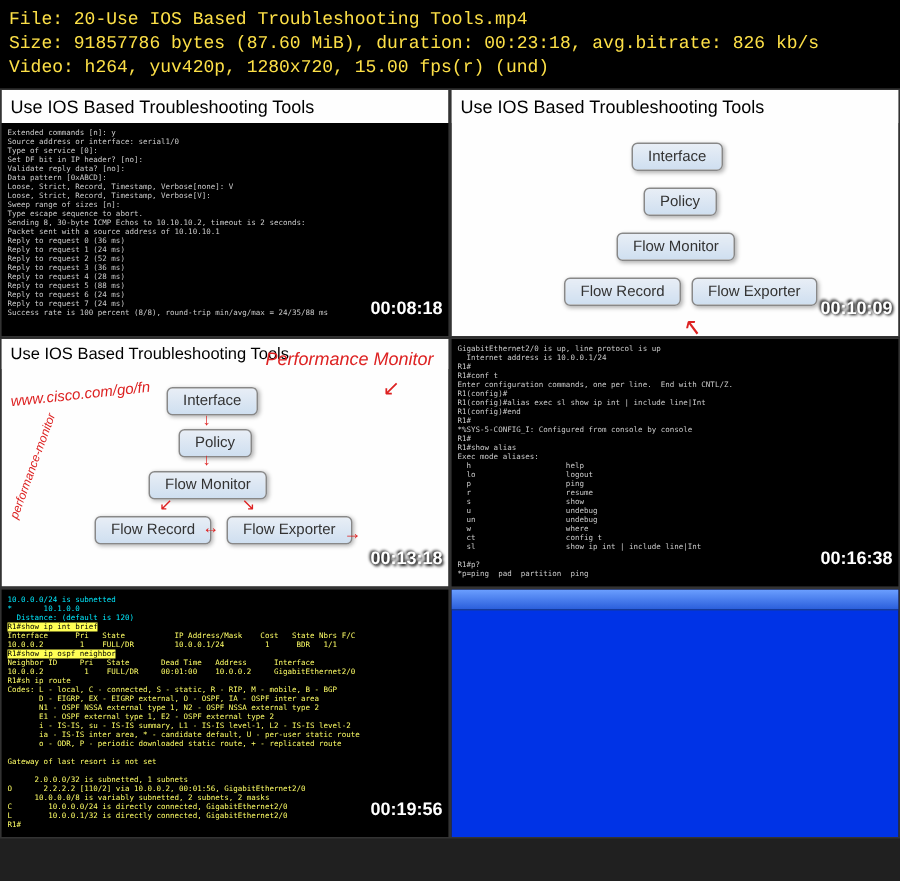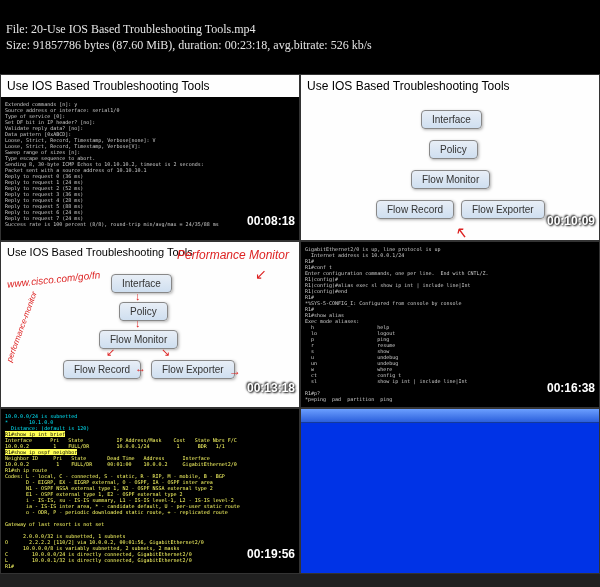--- a/index.html
+++ b/index.html
@@ -6,24 +6,24 @@
   body {
     width: 600px;
     height: 587px;
     background: #202020;
     font-family: Arial, sans-serif;
     overflow: hidden;
     position: relative;
   }
   .header {
     background: #000;
-    color: #e5e5e5;
-    font-family: Liberation Serif, serif;
-    font-size: 12px;
-    padding: 21px 6px;
+    color: #fde047;
+    font-family: Liberation Mono, monospace;
+    font-size: 12px;
+    padding: 5px 6px;
     line-height: 1.35;
   }
   .grid {
     display: grid;
     grid-template-columns: 1fr 1fr;
     grid-template-rows: 1fr 1fr 1fr;
     height: 500px;
   }
   .cell {
     position: relative;
@@ -102,21 +102,22 @@
     height: 14px;
     background: linear-gradient(#6b9fff,#2b5fdc);
     border-bottom: 1px solid #143a9c;
   }
 </style>
 </head>
 <body>
 
 <div class="header">
   <div>File: 20-Use IOS Based Troubleshooting Tools.mp4</div>
-  <div>Size: 91857786 bytes (87.60 MiB), duration: 00:23:18, avg.bitrate: 526 kb/s</div>
+  <div>Size: 91857786 bytes (87.60 MiB), duration: 00:23:18, avg.bitrate: 826 kb/s</div>
+  <div>Video: h264, yuv420p, 1280x720, 15.00 fps(r) (und)</div>
 </div>
 
 <div class="grid">
 
   <div class="cell">
     <div class="whiteboard-title">Use IOS Based Troubleshooting Tools</div>
     <div class="terminal">Extended commands [n]: y
 Source address or interface: serial1/0
 Type of service [0]:
 Set DF bit in IP header? [no]:

